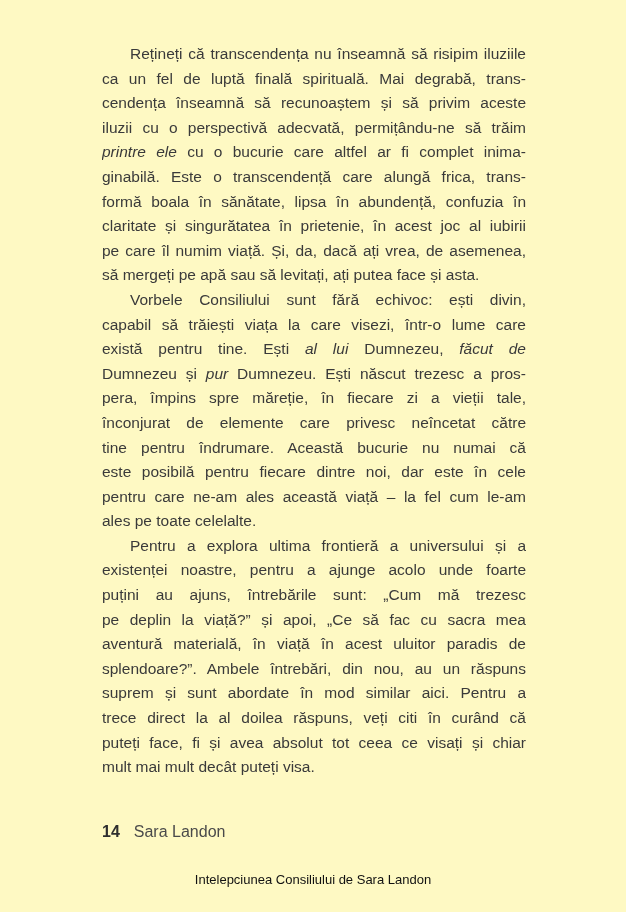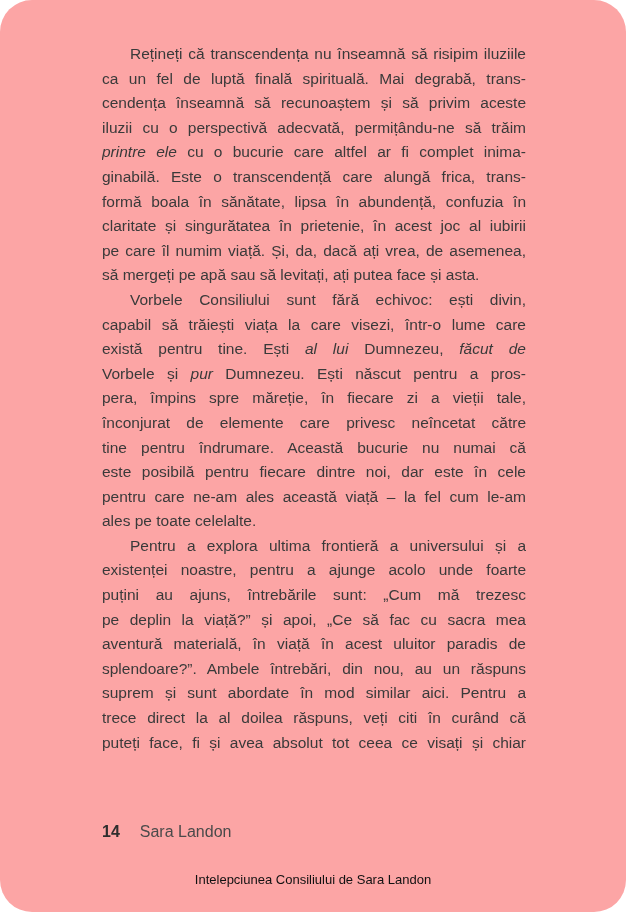--- a/index.html
+++ b/index.html
@@ -4,25 +4,24 @@
 <style>
   html, body {
     margin: 0;
     padding: 0;
     background: #ffffff;
   }
   .page {
     position: relative;
     width: 626px;
     height: 912px;
-    background: #fca5a5;
+    background: #fef9c3;
     font-family: "Liberation Sans", sans-serif;
     color: #3a3a3a;
     overflow: hidden;
-    border-radius: 32px;
   }
   .text-block {
     position: absolute;
     left: 102px;
     top: 42px;
     width: 424px;
   }
   .paragraph {
     margin: 0;
     padding: 0;
@@ -51,21 +50,21 @@
     top: 822px;
     font-size: 16px;
     line-height: 20px;
   }
   .page-num {
     font-weight: bold;
     color: #2e2e2e;
     text-align: right;
   }
   .author {
-    margin-left: 20px;
+    margin-left: 14px;
     color: #4a4a4a;
   }
   .caption {
     position: absolute;
     left: 0;
     top: 872px;
     width: 100%;
     text-align: center;
     font-size: 13px;
     color: #111111;
@@ -86,38 +85,39 @@
         <div class="line"><span>ginabilă. Este o transcendență care alungă frica, trans-</span></div>
         <div class="line"><span>formă boala în sănătate, lipsa în abundență, confuzia în</span></div>
         <div class="line"><span>claritate și singurătatea în prietenie, în acest joc al iubirii</span></div>
         <div class="line"><span>pe care îl numim viață. Și, da, dacă ați vrea, de asemenea,</span></div>
         <div class="line last"><span>să mergeți pe apă sau să levitați, ați putea face și asta.</span></div>
       </div>
       <div class="paragraph">
         <div class="line first"><span>Vorbele Consiliului sunt fără echivoc: ești divin,</span></div>
         <div class="line"><span>capabil să trăiești viața la care visezi, într-o lume care</span></div>
         <div class="line"><span>există pentru tine. Ești </span><span class="italic">al lui</span><span> Dumnezeu, </span><span class="italic">făcut de</span></div>
-        <div class="line"><span>Vorbele și </span><span class="italic">pur</span><span> Dumnezeu. Ești născut pentru a pros-</span></div>
+        <div class="line"><span>Dumnezeu și </span><span class="italic">pur</span><span> Dumnezeu. Ești născut trezesc a pros-</span></div>
         <div class="line"><span>pera, împins spre măreție, în fiecare zi a vieții tale,</span></div>
         <div class="line"><span>înconjurat de elemente care privesc neîncetat către</span></div>
         <div class="line"><span>tine pentru îndrumare. Această bucurie nu numai că</span></div>
         <div class="line"><span>este posibilă pentru fiecare dintre noi, dar este în cele</span></div>
         <div class="line"><span>pentru care ne-am ales această viață – la fel cum le-am</span></div>
         <div class="line last"><span>ales pe toate celelalte.</span></div>
       </div>
       <div class="paragraph">
         <div class="line first"><span>Pentru a explora ultima frontieră a universului și a</span></div>
         <div class="line"><span>existenței noastre, pentru a ajunge acolo unde foarte</span></div>
         <div class="line"><span>puțini au ajuns, întrebările sunt: „Cum mă trezesc</span></div>
         <div class="line"><span>pe deplin la viață?” și apoi, „Ce să fac cu sacra mea</span></div>
         <div class="line"><span>aventură materială, în viață în acest uluitor paradis de</span></div>
         <div class="line"><span>splendoare?”. Ambele întrebări, din nou, au un răspuns</span></div>
         <div class="line"><span>suprem și sunt abordate în mod similar aici. Pentru a</span></div>
         <div class="line"><span>trece direct la al doilea răspuns, veți citi în curând că</span></div>
         <div class="line"><span>puteți face, fi și avea absolut tot ceea ce visați și chiar</span></div>
+        <div class="line last"><span>mult mai mult decât puteți visa.</span></div>
       </div>
     </div>
 
   <div class="footer">
     <span class="page-num">14</span><span class="author">Sara Landon</span>
   </div>
 
   <div class="caption">Intelepciunea Consiliului de Sara Landon</div>
 
 </div>

